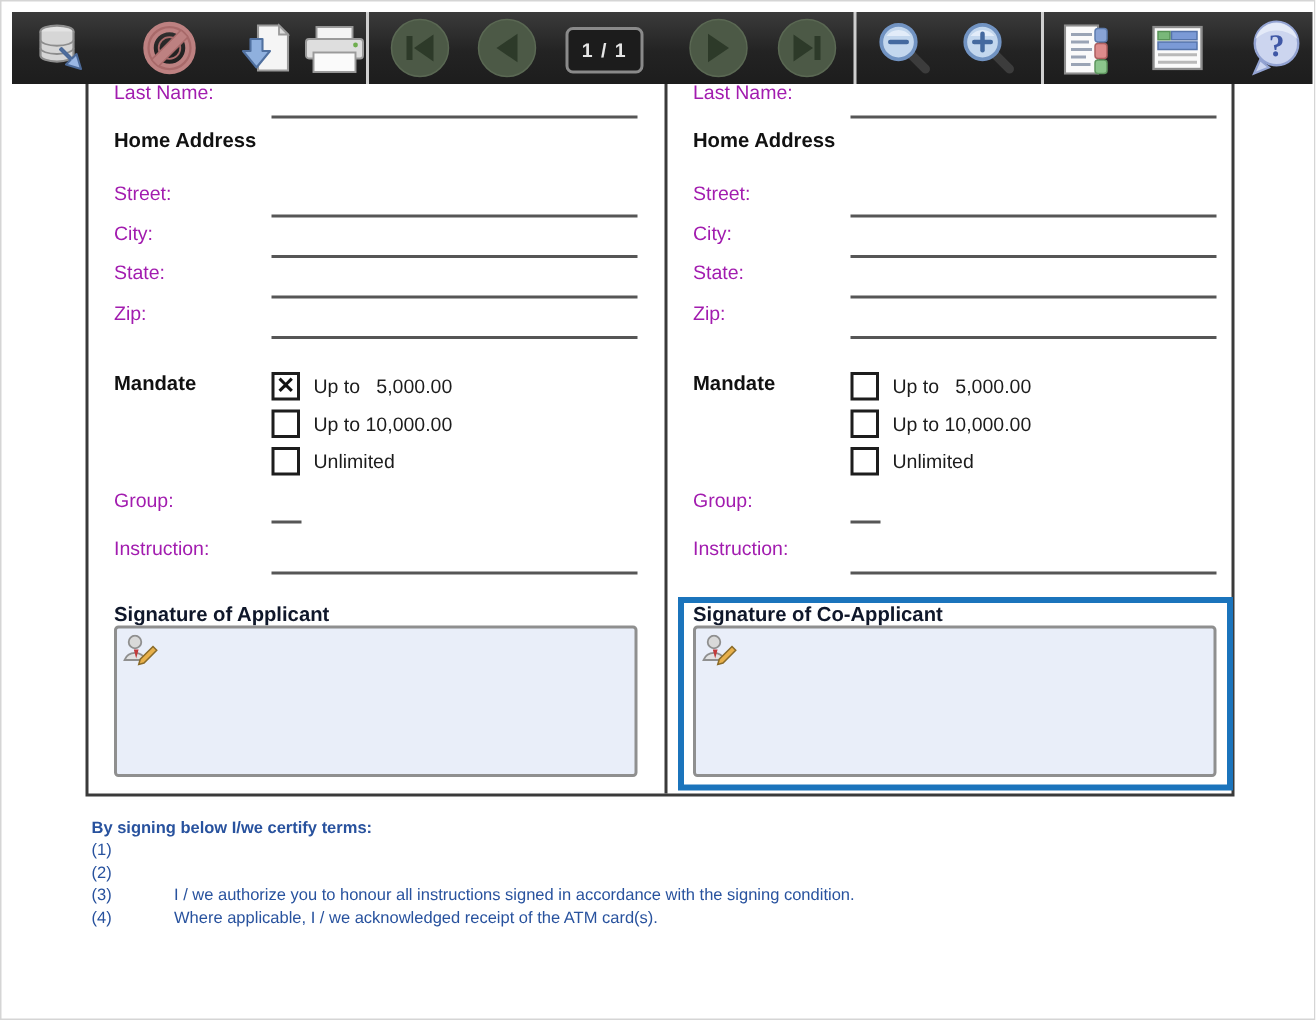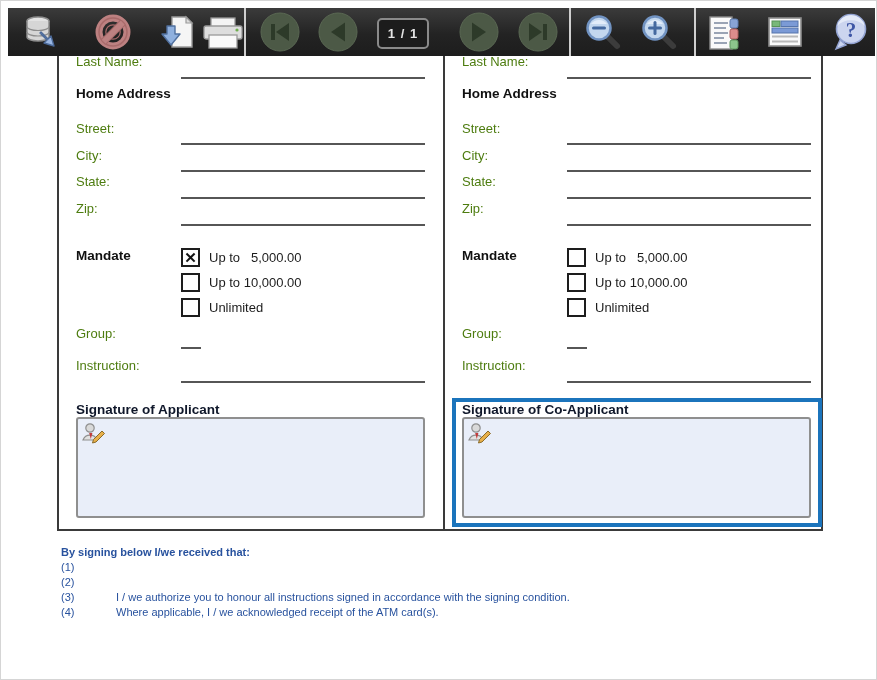--- a/index.html
+++ b/index.html
@@ -15,21 +15,21 @@
     display:flex;align-items:center;justify-content:center;letter-spacing:1px;}
 
   
   .page{position:absolute;left:56px;top:28px;width:766px;height:502px;box-sizing:border-box;
     border:2px solid #3a3a3a;background:#ffffff;z-index:10;}
   .col-divider{position:absolute;left:384px;top:0;width:2px;height:100%;background:#3a3a3a;}
   .column{position:absolute;top:0;width:382px;height:100%;}
   .col-a{left:0;}
   .col-b{left:386px;}
 
-  .flabel{position:absolute;left:17px;font-size:13px;color:#4d7c0f;white-space:nowrap;}
+  .flabel{position:absolute;left:17px;font-size:13px;color:#a21caf;white-space:nowrap;}
   .fheading{position:absolute;left:17px;font-size:13.5px;font-weight:bold;color:#111;white-space:nowrap;text-align:center;}
   .fline{position:absolute;left:122px;width:244px;height:2px;background:#565656;}
   .fline-short{position:absolute;left:122px;width:20px;height:2px;background:#565656;}
 
   .optrow{position:absolute;left:122px;display:flex;align-items:center;gap:9px;}
   .cb{width:15px;height:15px;border:2px solid #1d1d1d;background:#fff;display:flex;
     align-items:center;justify-content:center;box-sizing:content-box;cursor:pointer;}
   .cb-mark{font-size:15px;line-height:15px;font-weight:bold;color:#111;margin-top:-1px;}
   .optlabel{font-size:13px;color:#1c1c1c;white-space:pre;}
 
@@ -279,21 +279,21 @@
           <circle cx="8" cy="5" r="4.2" fill="#d9d9d9" stroke="#8f8f8f" stroke-width="1.2"></circle>
           <path d="M1 17 a7.5 7.5 0 0 1 14 0 z" fill="#e2e2e2" stroke="#8f8f8f" stroke-width="1.2"></path>
           <path d="M7.2 10 l1.6 6 1.6 -6 z" fill="#c23b3b"></path>
           <path d="M20 8 l2.5 2.5 -8.5 8.5 -3.5 1 1 -3.5 z" fill="#e8b04b" stroke="#8a6b2a" stroke-width="1"></path>
         </svg>
       </div>
     </div>
   </div>
 
   <div class="cert">
-    <div class="cert-heading">By signing below I/we received that:</div>
+    <div class="cert-heading">By signing below I/we certify terms:</div>
     <div class="cert-item">
       <span class="cert-num">(1)</span>
     </div>
     <div class="cert-item">
       <span class="cert-num">(2)</span>
     </div>
     <div class="cert-item">
       <span class="cert-num">(3)</span>
       <span class="cert-text">I / we authorize you to honour all instructions signed in accordance with the signing condition.</span>
     </div>

